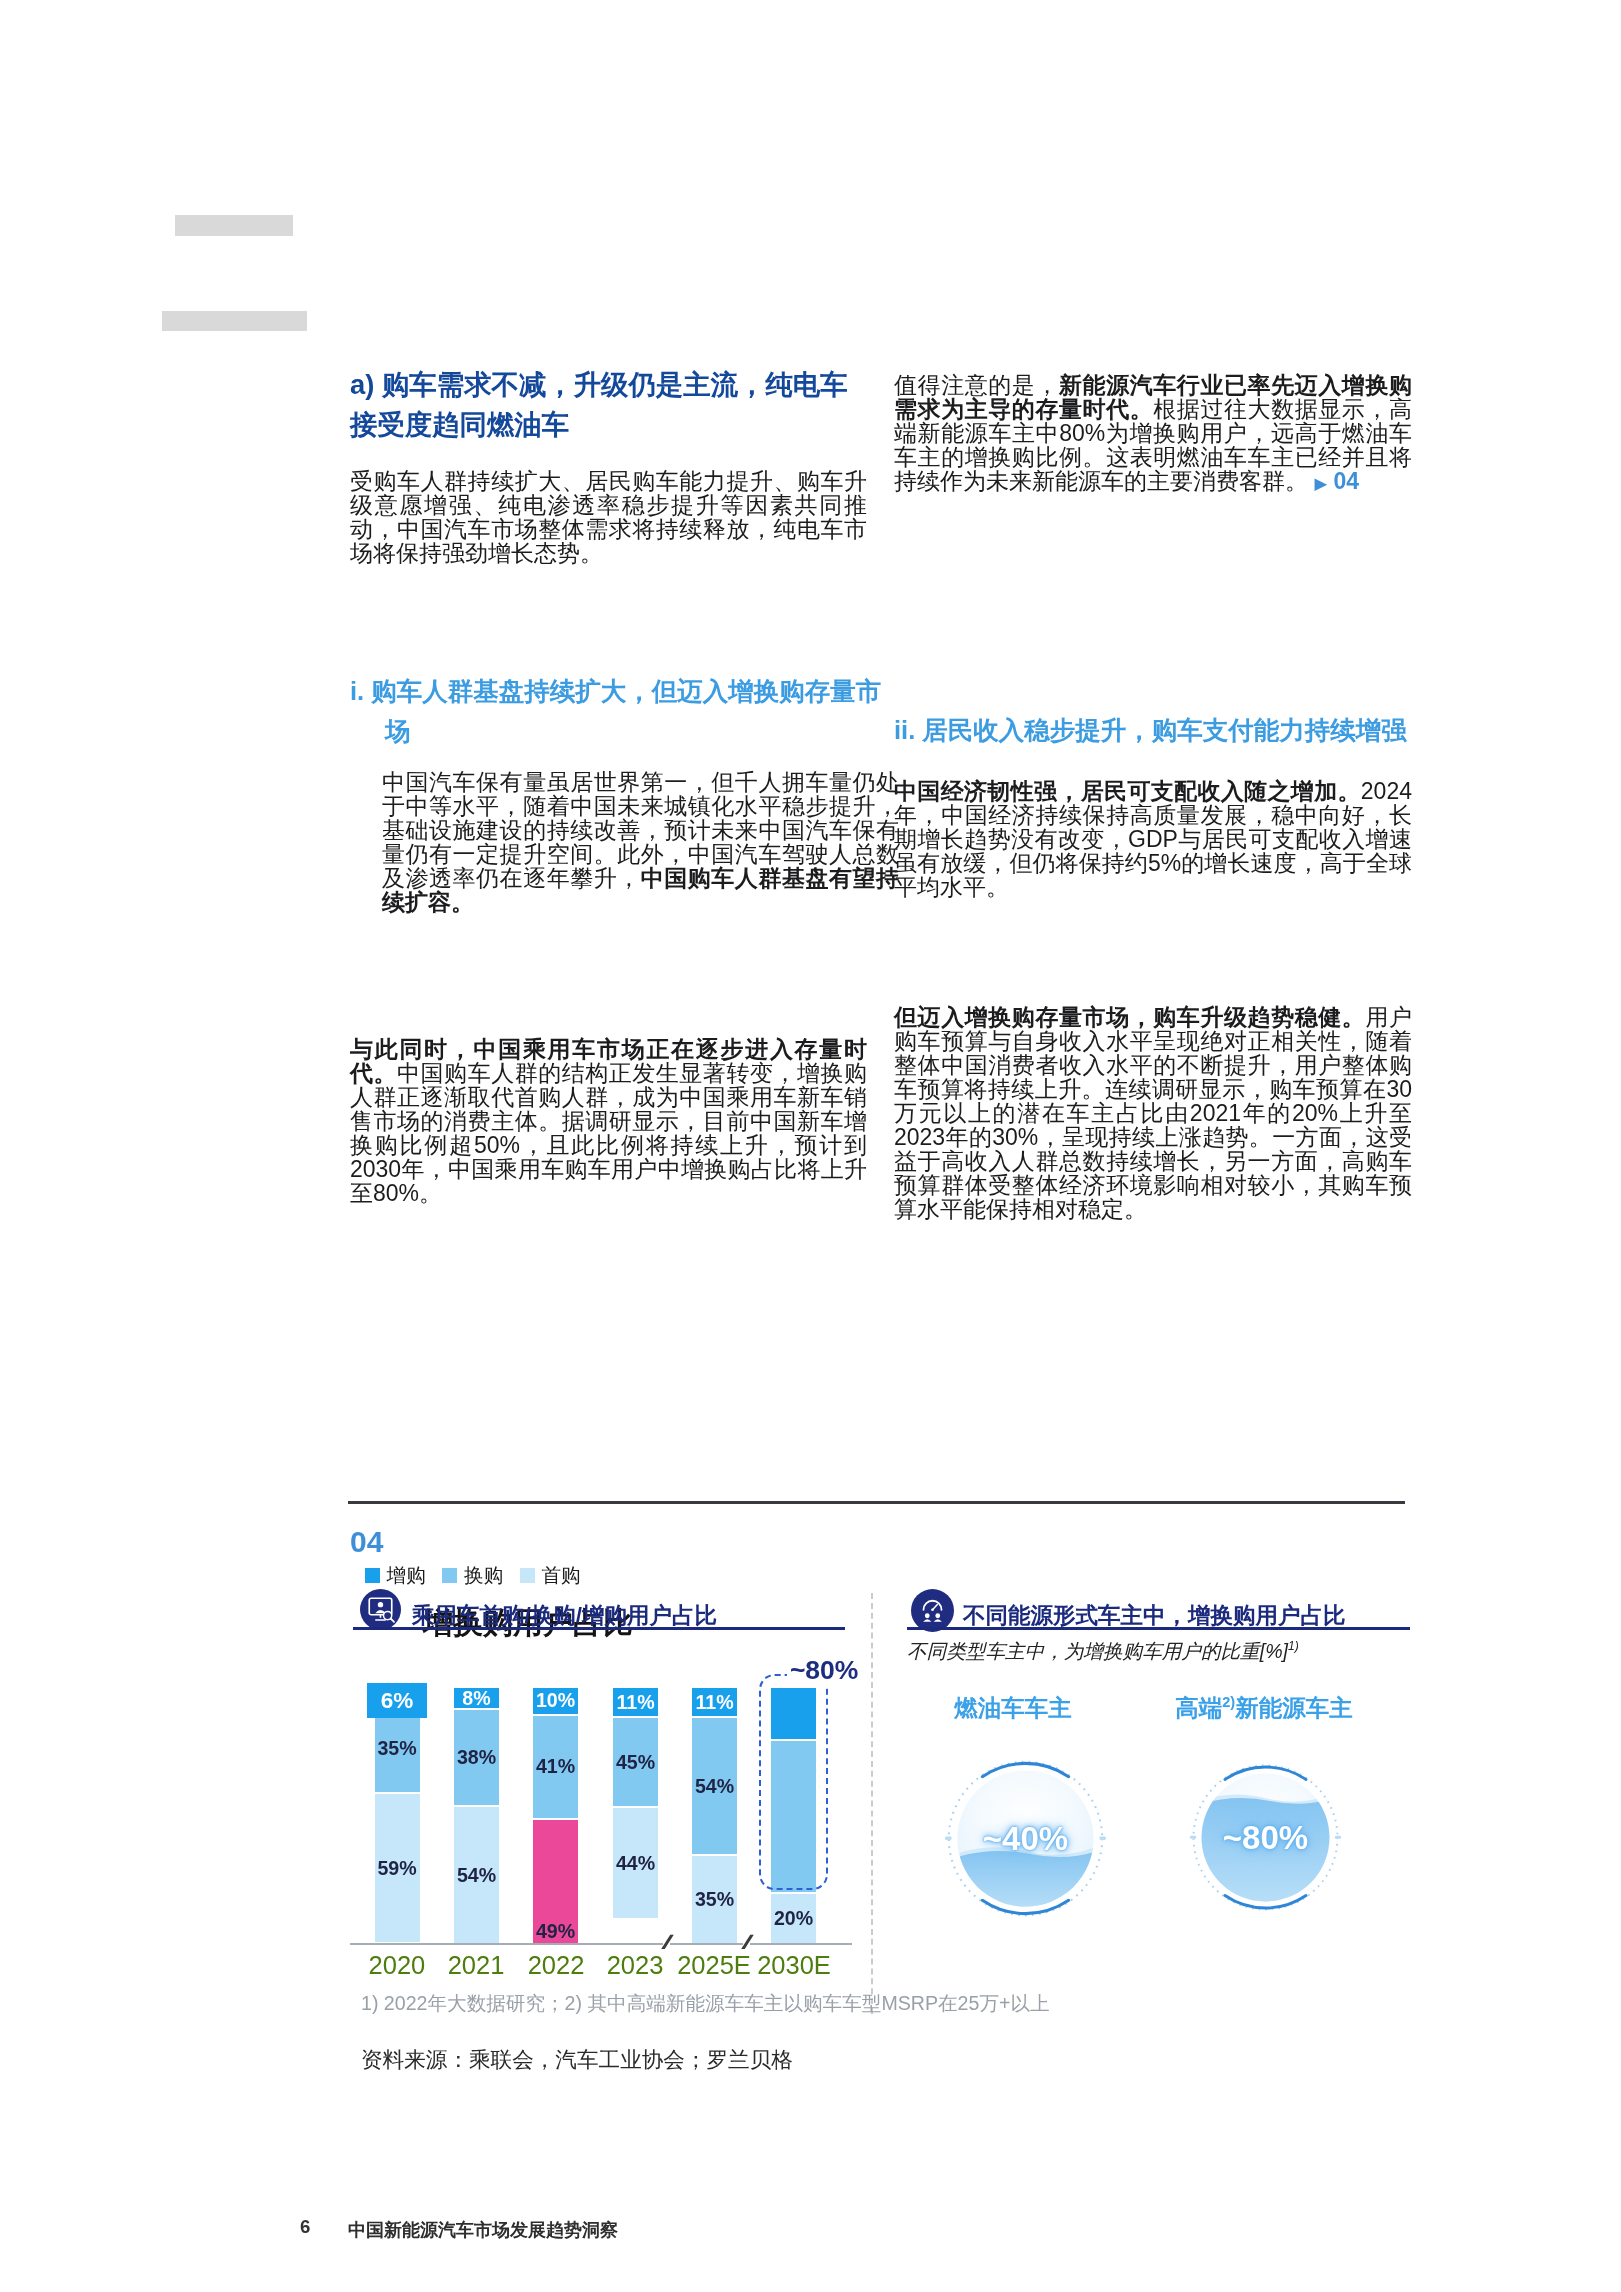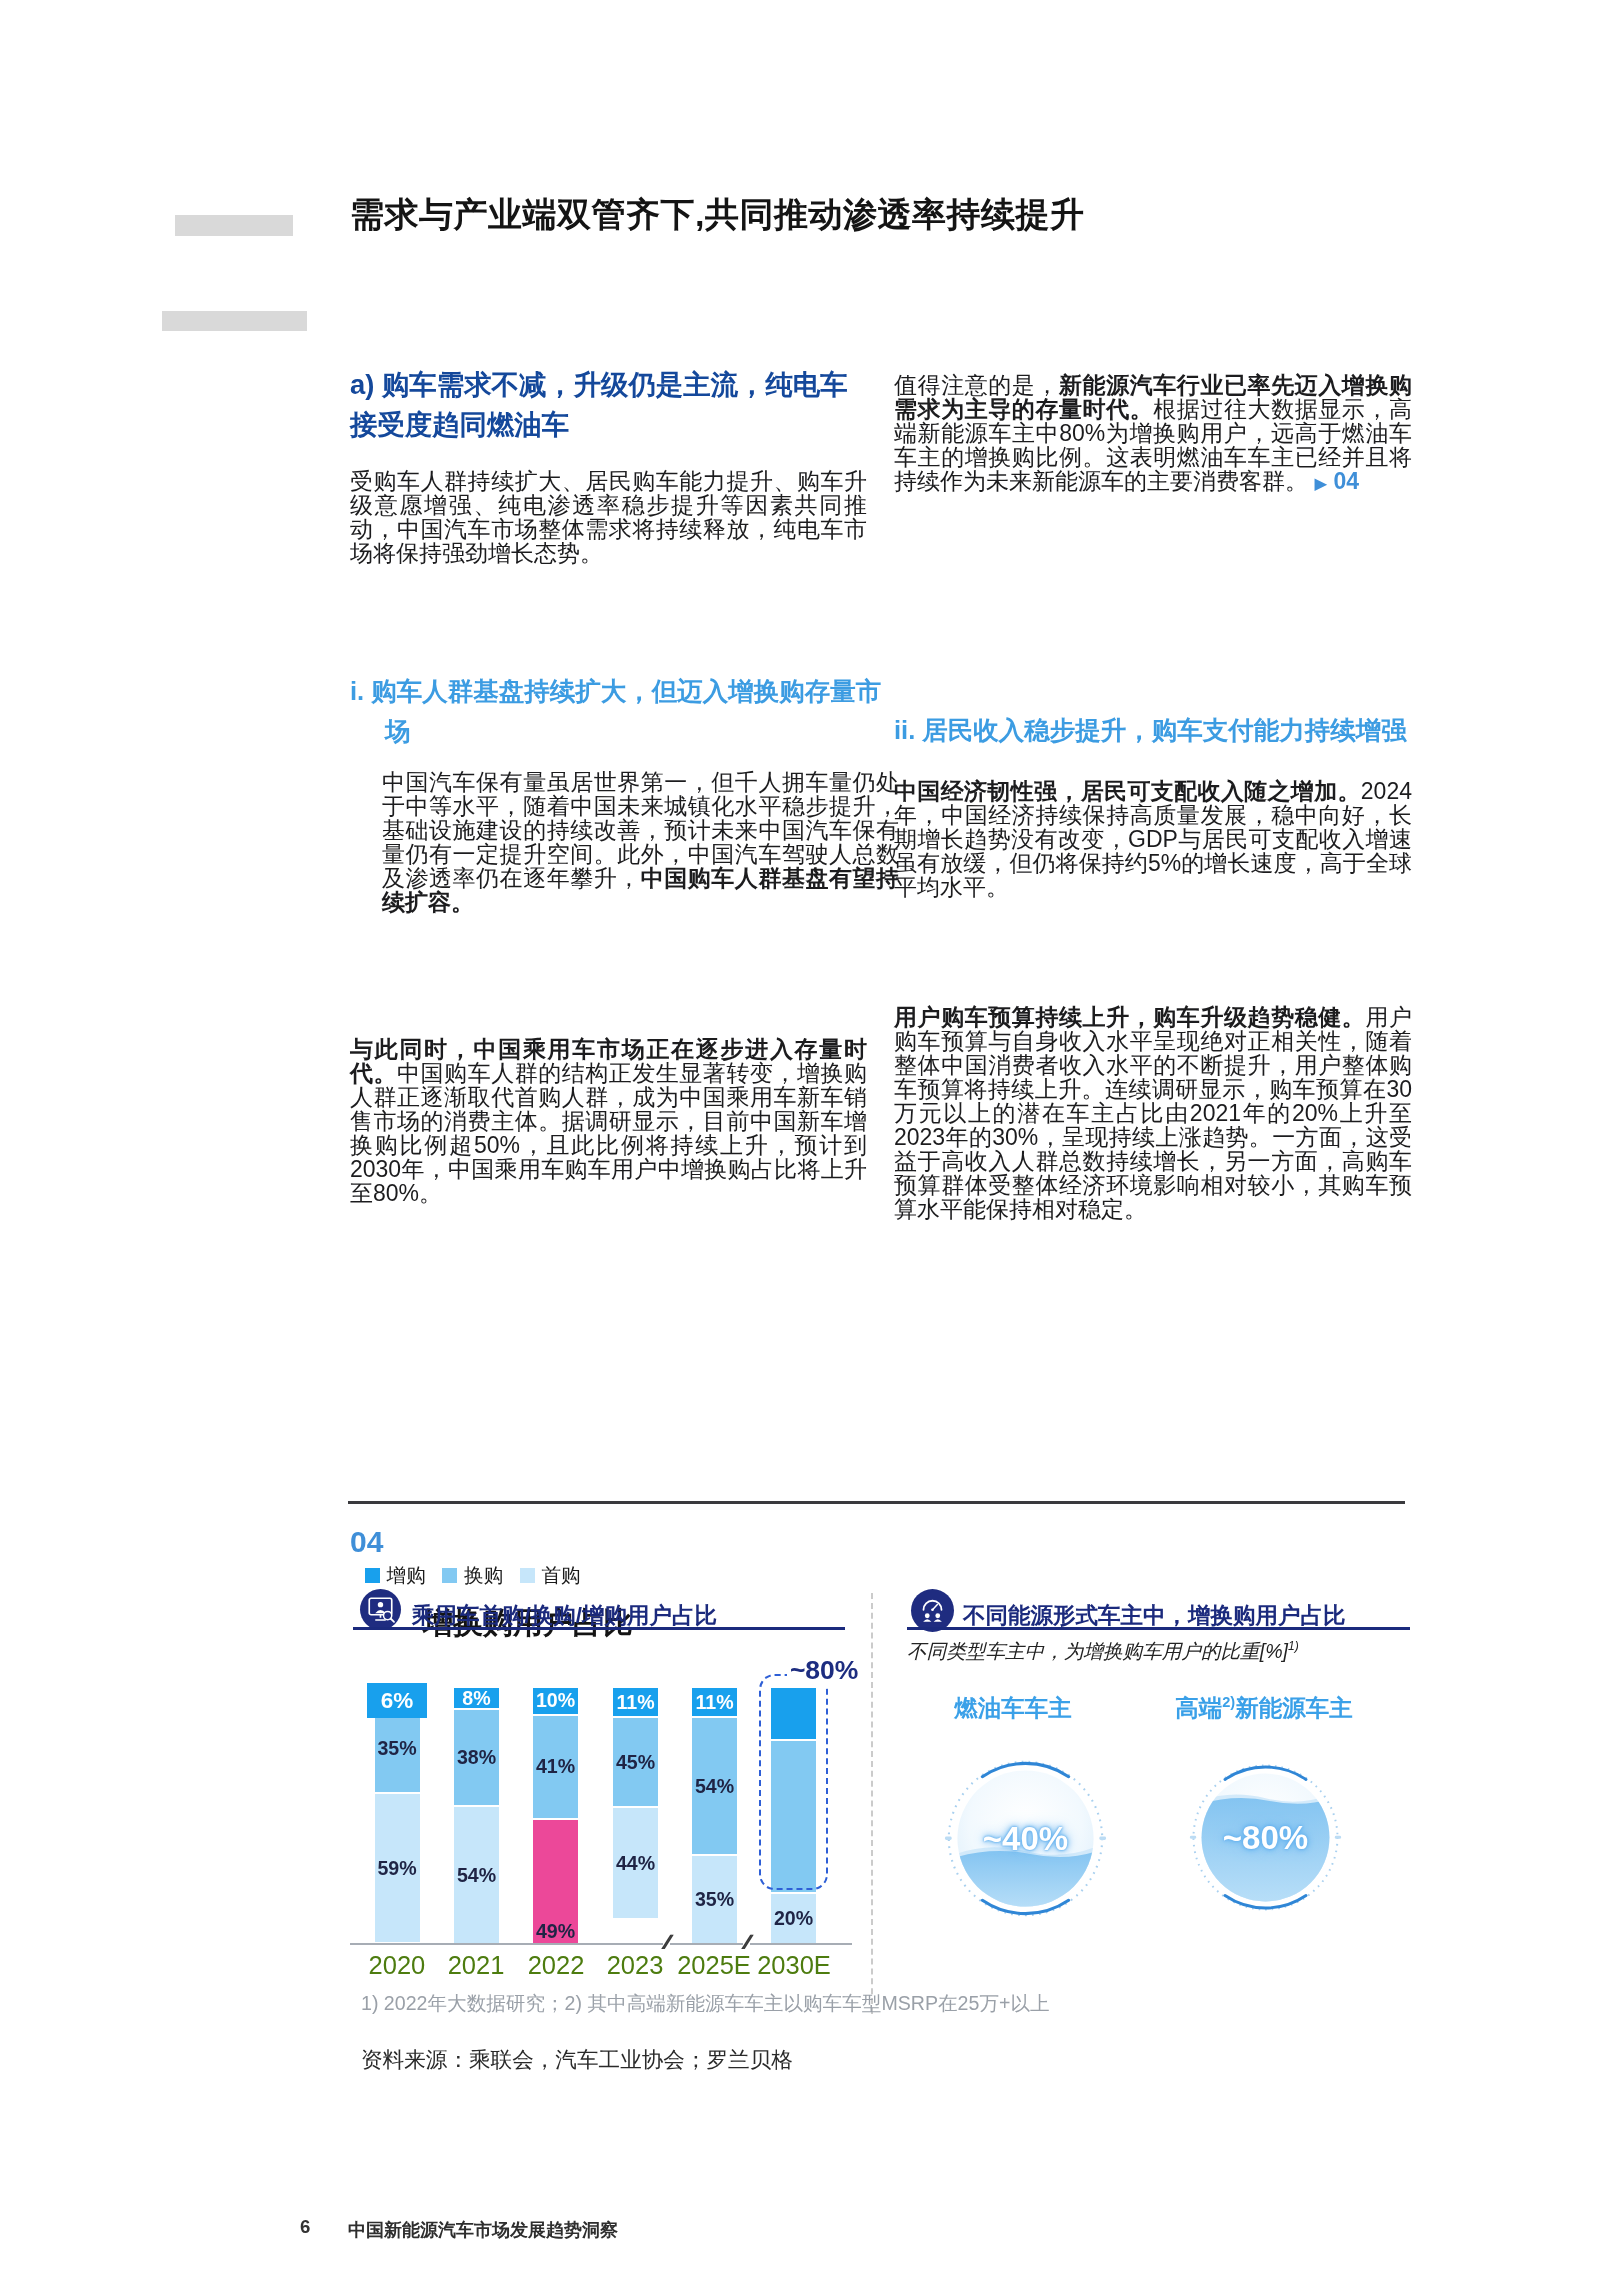--- a/index.html
+++ b/index.html
@@ -58,32 +58,31 @@
   .footer-title{position:absolute;left:348px;top:2218px;font-size:18px;font-weight:600;color:#2E2E2E;}
 </style>
 </head>
 <body>
 
 <div class="page">
 
   <div class="deco deco1"></div>
   <div class="deco deco2"></div>
 
-  <h1 class="doc-title">需求与产业端双管齐下,共同推动渗透率持续提升</h1>
 
   <h2 class="h-a" style="left:350px;top:365px;width:519px;">a) 购车需求不减，升级仍是主流，纯电车接受度趋同燃油车</h2>
   <p class="body-p" style="left:350px;top:469px;width:517px;"><span>受购车人群持续扩大、居民购车能力提升、购车升级意愿增强、纯电渗透率稳步提升等因素共同推动，中国汽车市场整体需求将持续释放，纯电车市场将保持强劲增长态势。</span></p>
   <h3 class="h-sub hang-i" style="left:350px;top:671px;width:519px;">i. 购车人群基盘持续扩大，但迈入增换购存量市场</h3>
   <p class="body-p" style="left:350px;top:770px;width:517px;margin-left:32px;"><span>中国汽车保有量虽居世界第一，但千人拥车量仍处于中等水平，随着中国未来城镇化水平稳步提升，基础设施建设的持续改善，预计未来中国汽车保有量仍有一定提升空间。此外，中国汽车驾驶人总数及渗透率仍在逐年攀升，</span><span class="b">中国购车人群基盘有望持续扩容。</span></p>
   <p class="body-p" style="left:350px;top:1037px;width:517px;"><span class="b">与此同时，中国乘用车市场正在逐步进入存量时代。</span><span>中国购车人群的结构正发生显著转变，增换购人群正逐渐取代首购人群，成为中国乘用车新车销售市场的消费主体。据调研显示，目前中国新车增换购比例超50%，且此比例将持续上升，预计到2030年，中国乘用车购车用户中增换购占比将上升至80%。</span></p>
 
   <p class="body-p" style="left:894px;top:373px;width:518px;"><span>值得注意的是，</span><span class="b">新能源汽车行业已率先迈入增换购需求为主导的存量时代。</span><span>根据过往大数据显示，高端新能源车主中80%为增换购用户，远高于燃油车车主的增换购比例。这表明燃油车车主已经并且将持续作为未来新能源车的主要消费客群。  </span><span class="accent tri">▶</span><span class="accent"> 04</span></p>
   <h3 class="h-sub hang-ii" style="left:894px;top:674px;width:519px;margin-top:36px;">ii. 居民收入稳步提升，购车支付能力持续增强</h3>
   <p class="body-p" style="left:894px;top:779px;width:518px;"><span class="b">中国经济韧性强，居民可支配收入随之增加。</span><span>2024年，中国经济持续保持高质量发展，稳中向好，长期增长趋势没有改变，GDP与居民可支配收入增速虽有放缓，但仍将保持约5%的增长速度，高于全球平均水平。</span></p>
-  <p class="body-p" style="left:894px;top:1005px;width:518px;"><span class="b">用户购车预算持续上升，购车升级趋势稳健。</span><span>用户购车预算与自身收入水平呈现绝对正相关性，随着整体中国消费者收入水平的不断提升，用户整体购车预算将持续上升。连续调研显示，购车预算在30万元以上的潜在车主占比由2021年的20%上升至2023年的30%，呈现持续上涨趋势。一方面，这受益于高收入人群总数持续增长，另一方面，高购车预算群体受整体经济环境影响相对较小，其购车预算水平能保持相对稳定。</span></p>
+  <p class="body-p" style="left:894px;top:1005px;width:518px;"><span class="b">但迈入增换购存量市场，购车升级趋势稳健。</span><span>用户购车预算与自身收入水平呈现绝对正相关性，随着整体中国消费者收入水平的不断提升，用户整体购车预算将持续上升。连续调研显示，购车预算在30万元以上的潜在车主占比由2021年的20%上升至2023年的30%，呈现持续上涨趋势。一方面，这受益于高收入人群总数持续增长，另一方面，高购车预算群体受整体经济环境影响相对较小，其购车预算水平能保持相对稳定。</span></p>
 
   <div class="rule"></div>
   <div class="sec-num">04</div>
   <div class="sec-title">增换购用户占比</div>
 
   <div class="panel-icon" style="left:360px;top:1589px;">
     <svg viewBox="0 0 44 44" aria-hidden="true">
       <rect x="7" y="7" width="30" height="22" rx="2.5" fill="none" stroke="#fff" stroke-width="2.2"></rect>
       <circle cx="22" cy="15.5" r="3.6" fill="#fff"></circle>
       <path d="M15 27 q7 -9 14 0 Z" fill="#fff"></path>

